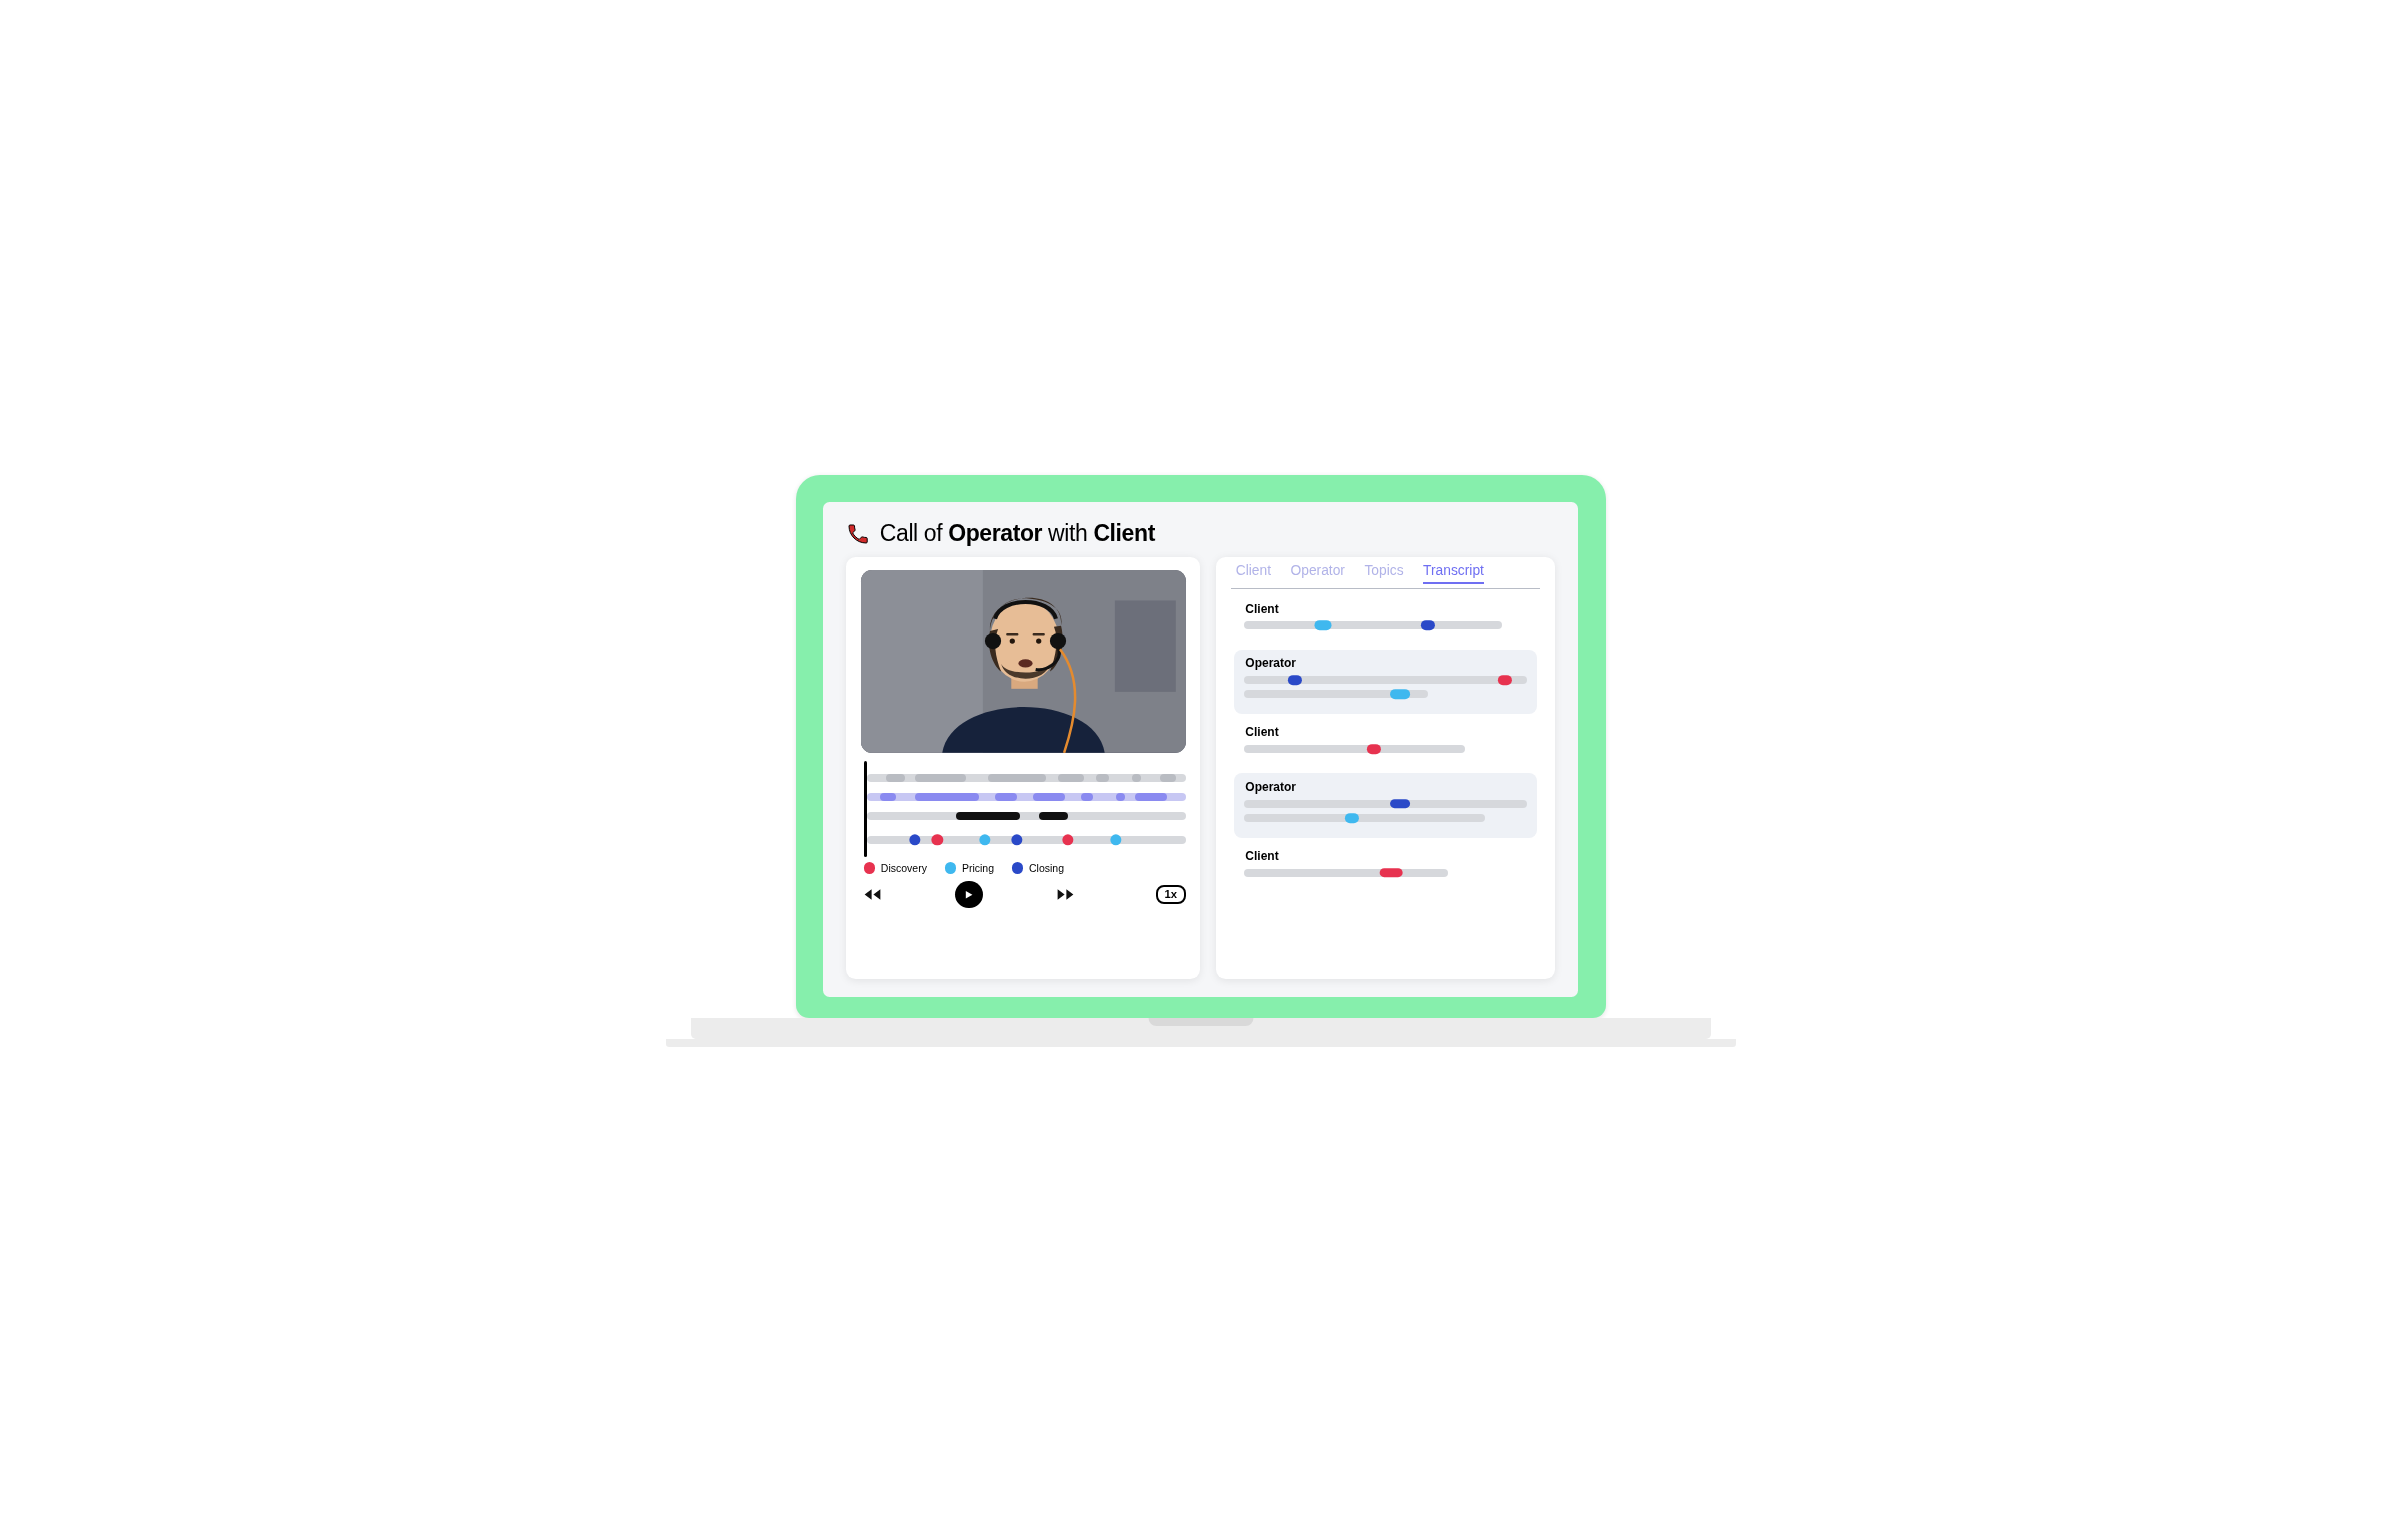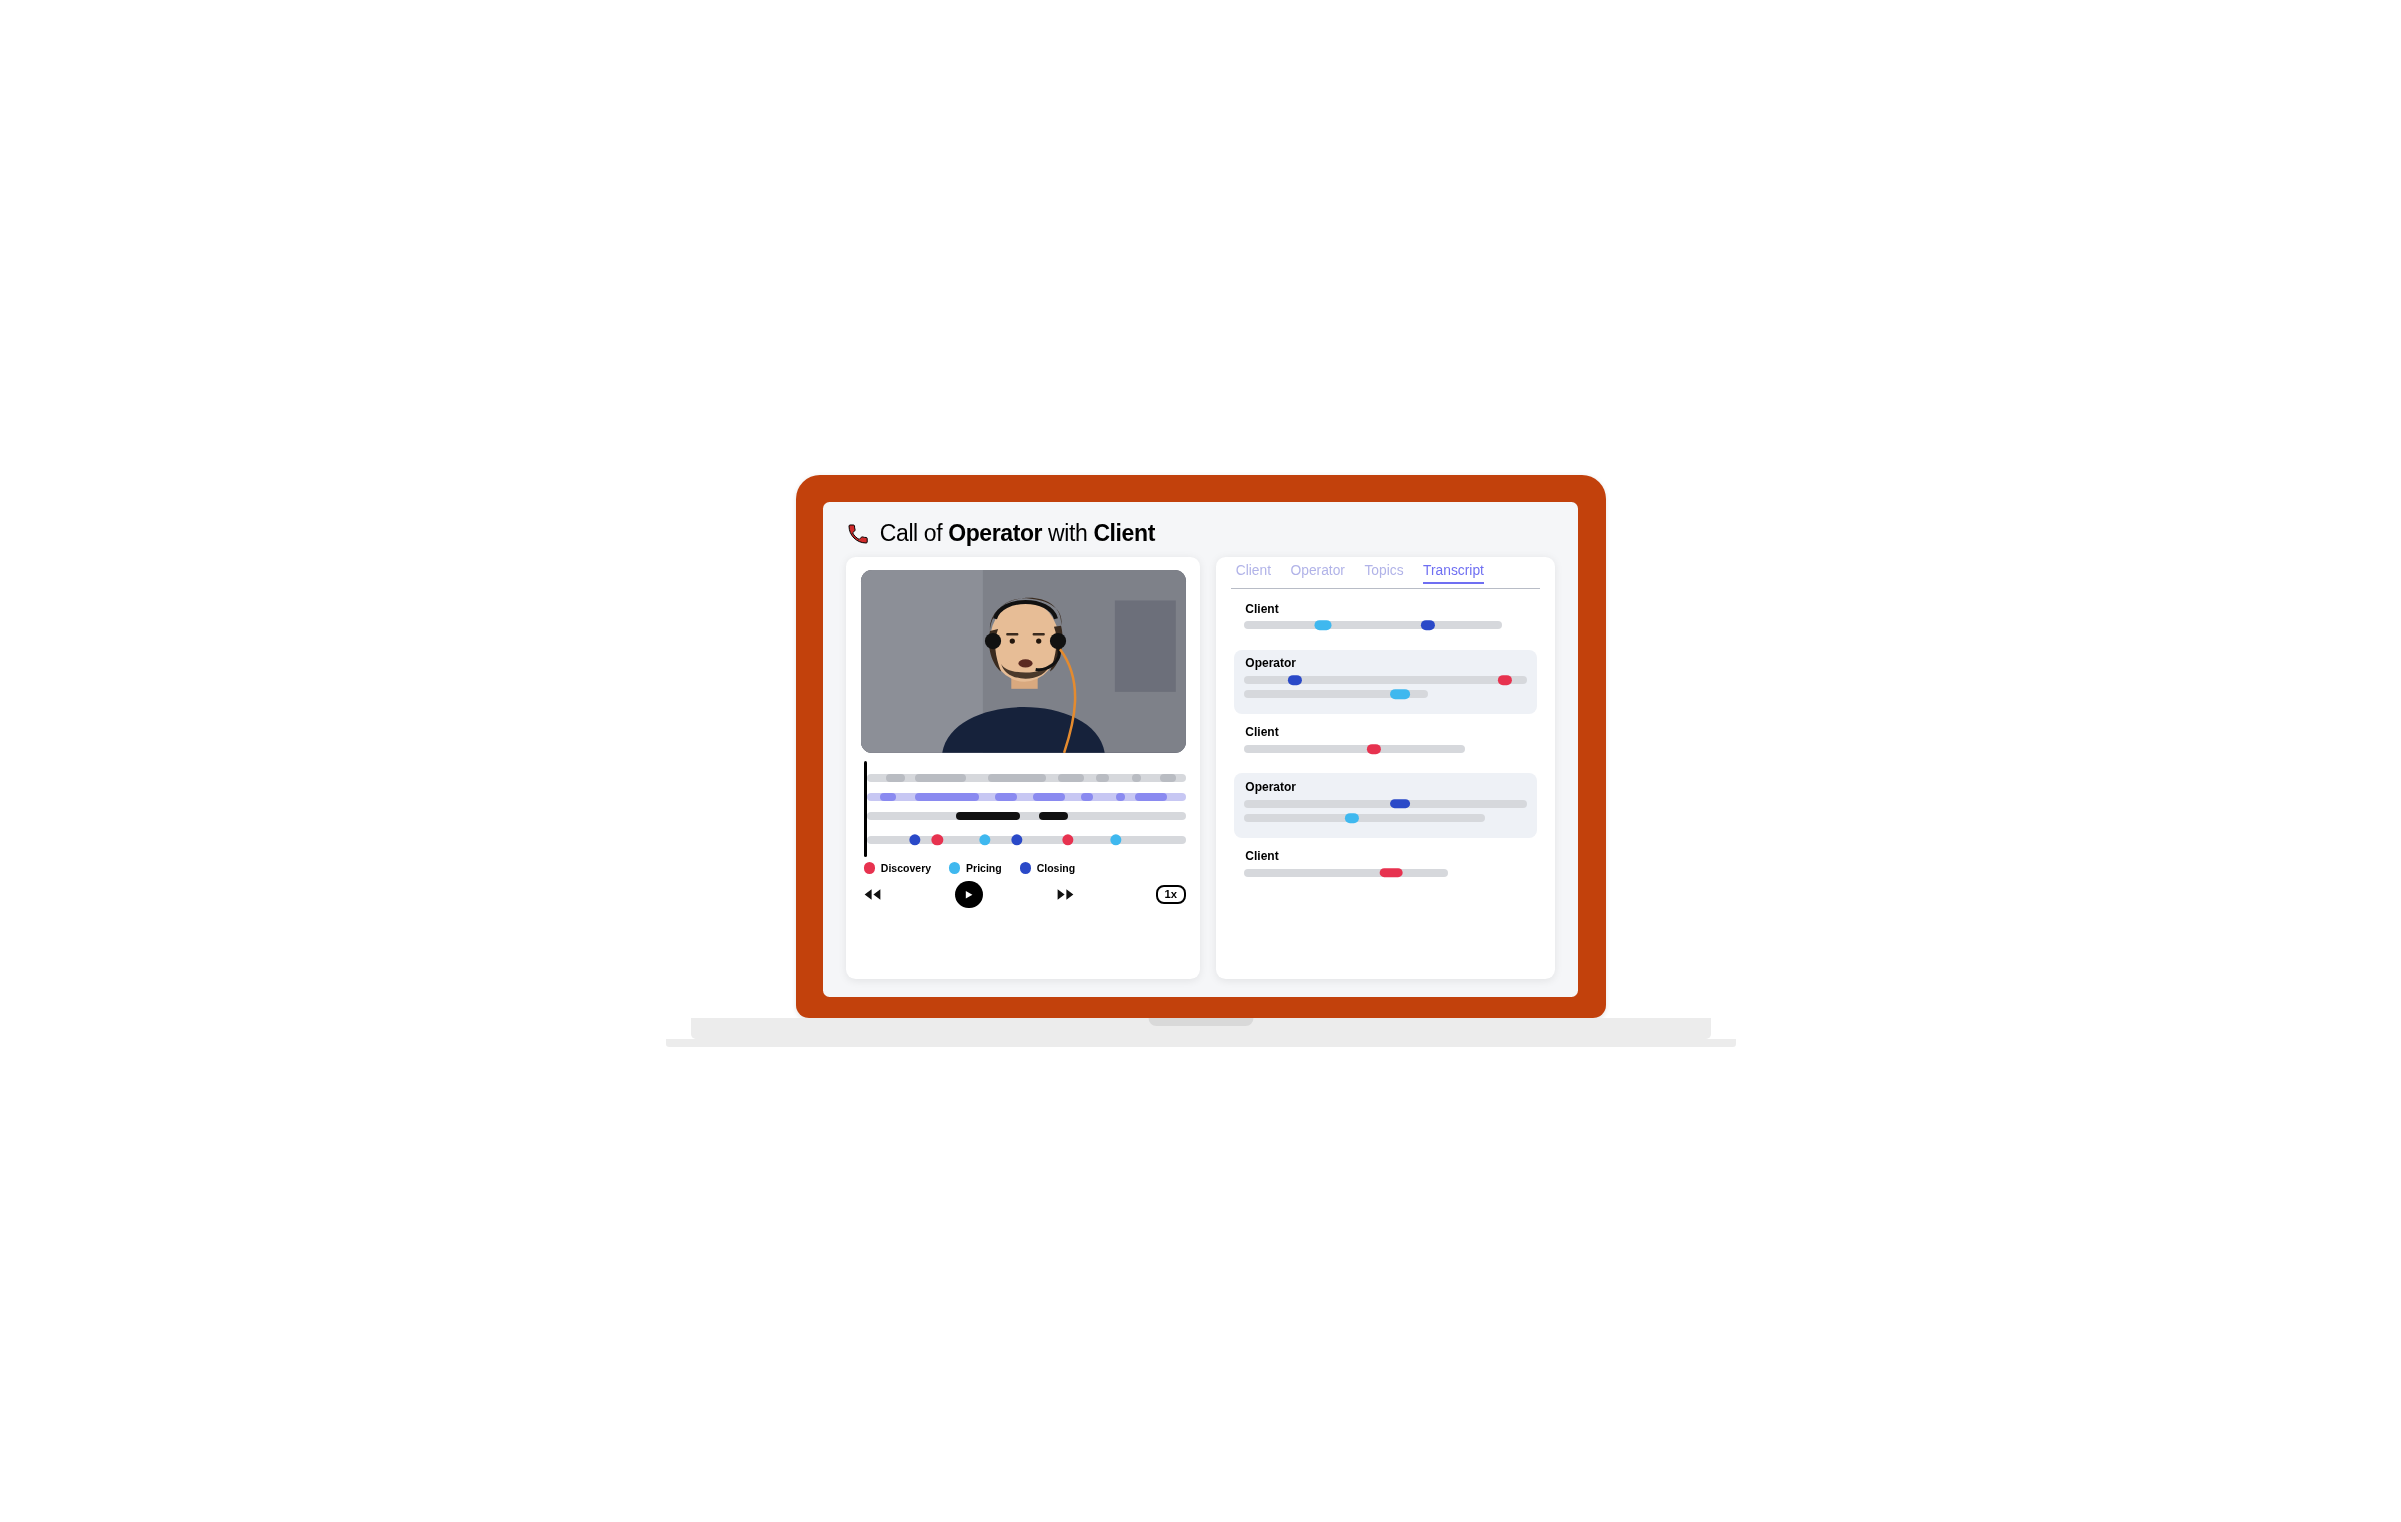--- a/index.html
+++ b/index.html
@@ -11,21 +11,21 @@
     align-items: center;
     justify-content: center;
   }
   
   .laptop {
     width: 70%;
     max-width: 810px;
     position: relative;
   }
   .screen-outer {
-    background: #c2410c;
+    background: #86efac;
     border-radius: 24px 24px 13px 13px;
     padding: 27.6px 27.6px 21px 27.6px;
     box-shadow: 0 1.6px 4.9px rgba(0,0,0,.1);
   }
   .screen-inner {
     background: #f5f6f8;
     border-radius: 6.5px;
     aspect-ratio: 16/10.5;
     overflow: hidden;
     position: relative;
@@ -141,21 +141,21 @@
   .c-purple { background:#8a8af0; }
   .c-purplelt{ background:#c7c7f3; }
   .c-black  { background:#111; }
   .c-red    { background:#e7324f; }
   .c-sky    { background:#3fb8ef; }
   .c-navy   { background:#2a49c8; }
 
   
   .legend {
     display:flex; gap:18px; align-items:center;
-    font-size:10.5px; font-weight:700; margin:8px 0 6.5px 3.2px;
+    font-size:10.5px; font-weight:400; margin:8px 0 6.5px 3.2px;
   }
   .legend-item { display:flex; align-items:center; gap:5.7px; }
   .legend-dot { width:11.3px; height:11.3px; border-radius:50%; }
 
   
   .controls { display:flex; align-items:center; gap:11.3px; margin-left:1.6px;justify-content:space-between; }
   .ctrl-btn { width:21px; height:21px; display:flex; align-items:center; justify-content:center; }
   .ctrl-btn svg { width:100%; height:100%; display:block; }
   .play-btn {
     width:27.6px; height:27.6px; border-radius:50%;

